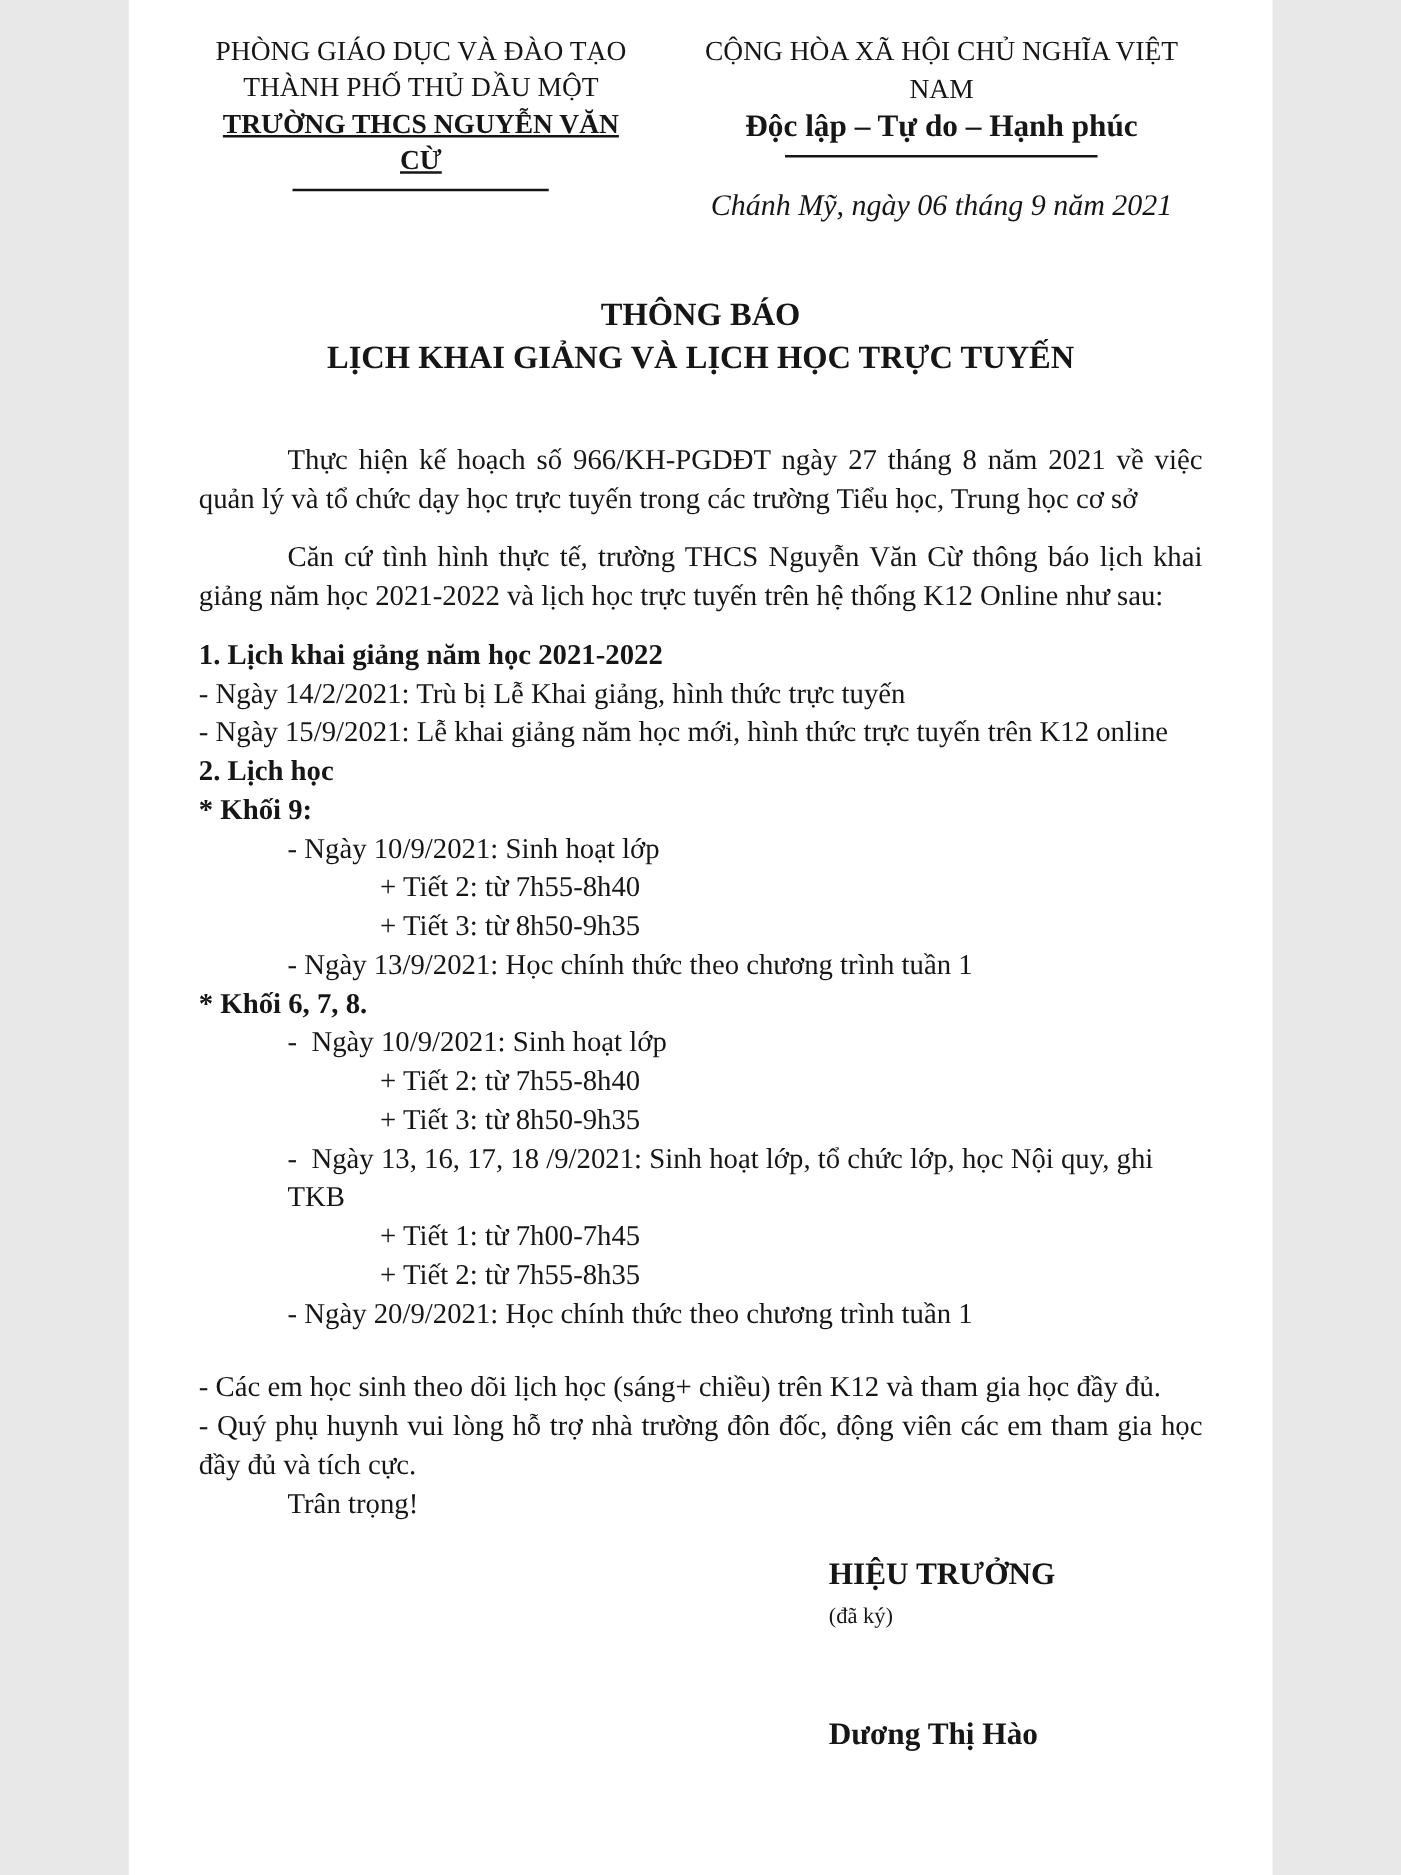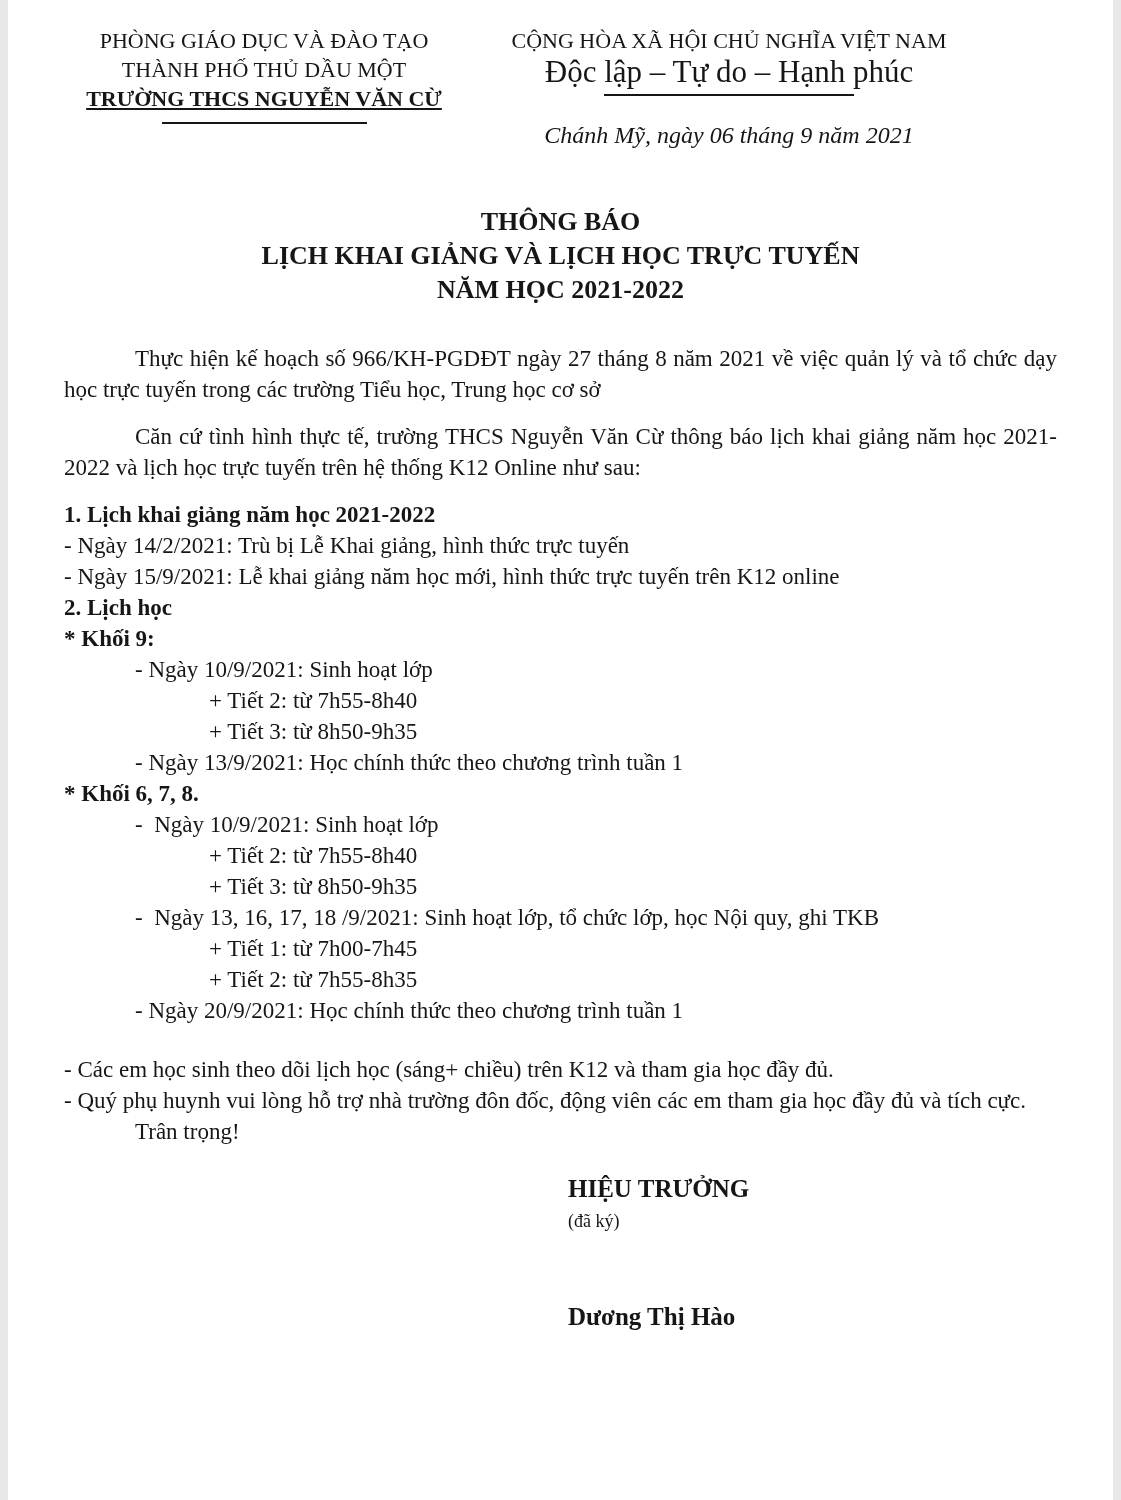--- a/index.html
+++ b/index.html
@@ -1,18 +1,18 @@
 <!DOCTYPE html>
 <html lang="vi"><head>
 <meta charset="utf-8">
 <style>
   html, body { margin: 0; padding: 0; background: #e8e8e8; }
   .page {
     position: relative;
-    width: 1105px;
+    width: 915px;
     height: 1500px;
     margin: 0 auto;
     background: #ffffff;
     color: #161616;
     font-family: "Liberation Serif", "DejaVu Serif", serif;
     overflow: hidden;
     box-sizing: border-box;
     padding: 26px 56px 0 56px;
   }
 
@@ -28,21 +28,21 @@
   .hdr-rule-left {
     width: 205px; height: 2px; background: #161616;
     margin: 9px auto 0 auto;
   }
   .hdr-right {
     width: 470px;
     margin-left: 30px;
     text-align: center;
   }
   .nation { font-weight: normal; font-size: 22px; line-height: 30px; }
-  .motto  { font-weight: normal; font-size: 31px; line-height: 32px; }
+  .motto  { font-weight: bold; font-size: 25px; line-height: 32px; }
   .hdr-rule-right {
     width: 250px; height: 2px; background: #161616;
     margin: 6px auto 0 auto;
   }
   .place-date {
     margin-top: 24px;
     font-style: italic;
     font-size: 24px;
     line-height: 30px;
   }
@@ -50,21 +50,21 @@
   
   .doc-title {
     margin-top: 55px;
     text-align: center;
     font-weight: bold;
     font-size: 26px;
     line-height: 34px;
   }
 
   
-  .body-text { margin-top: 36px; font-size: 23px; line-height: 31px; }
+  .body-text { margin-top: 49px; font-size: 23px; line-height: 31px; }
   .para {
     text-align: justify;
     text-indent: 71px;
     margin: 0 0 16px 0;
     white-space: pre-wrap;
   }
   .schedule { margin-top: 6px; }
   .doc-line { white-space: pre-wrap; min-height: 31px; }
   .bold { font-weight: bold; }
   .ind1 { padding-left: 71px; }
@@ -99,21 +99,20 @@
       <div class="nation">CỘNG HÒA XÃ HỘI CHỦ NGHĨA VIỆT NAM</div>
       <div class="motto">Độc lập – Tự do – Hạnh phúc</div>
       <div class="hdr-rule-right"></div>
       <div class="place-date">Chánh Mỹ, ngày 06 tháng 9 năm 2021</div>
     </div>
   </div>
 
   <div class="doc-title">
     <div>THÔNG BÁO</div>
     <div>LỊCH KHAI GIẢNG VÀ LỊCH HỌC TRỰC TUYẾN</div>
-    <div>NĂM HỌC 2021-2022</div>
   </div>
 
   <div class="body-text">
     <p class="para">Thực hiện kế hoạch số 966/KH-PGDĐT ngày 27 tháng 8 năm 2021 về việc quản lý và tổ chức dạy học trực tuyến trong các trường Tiểu học, Trung học cơ sở</p>
     <p class="para">Căn cứ tình hình thực tế, trường THCS Nguyễn Văn Cừ thông báo lịch khai giảng năm học 2021-2022 và lịch học trực tuyến trên hệ thống K12 Online như sau:</p>
 
     <div class="schedule">
       <div class="doc-line bold">1. Lịch khai giảng năm học 2021-2022</div>
       <div class="doc-line">- Ngày 14/2/2021: Trù bị Lễ Khai giảng, hình thức trực tuyến</div>
       <div class="doc-line">- Ngày 15/9/2021: Lễ khai giảng năm học mới, hình thức trực tuyến trên K12 online</div>

